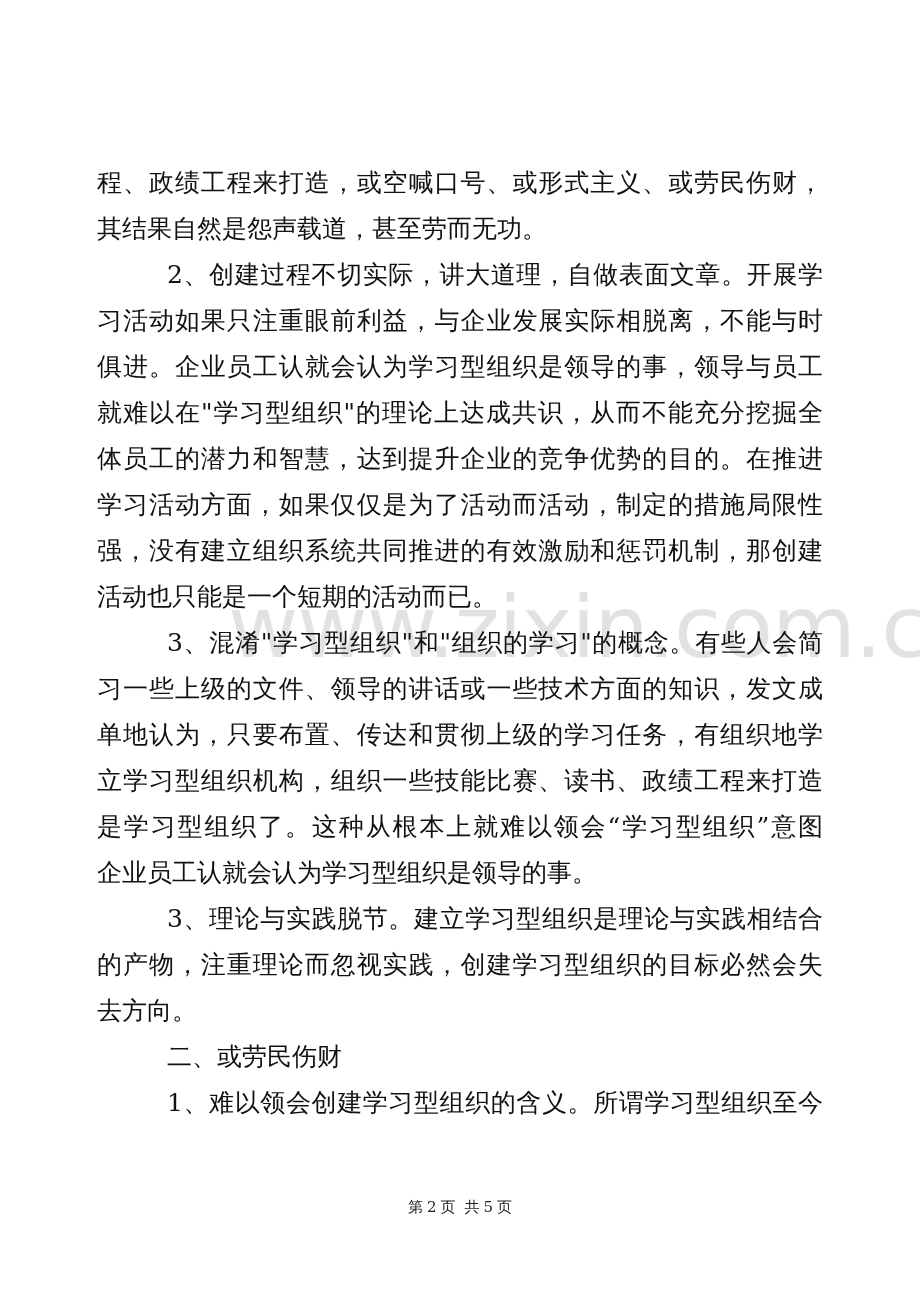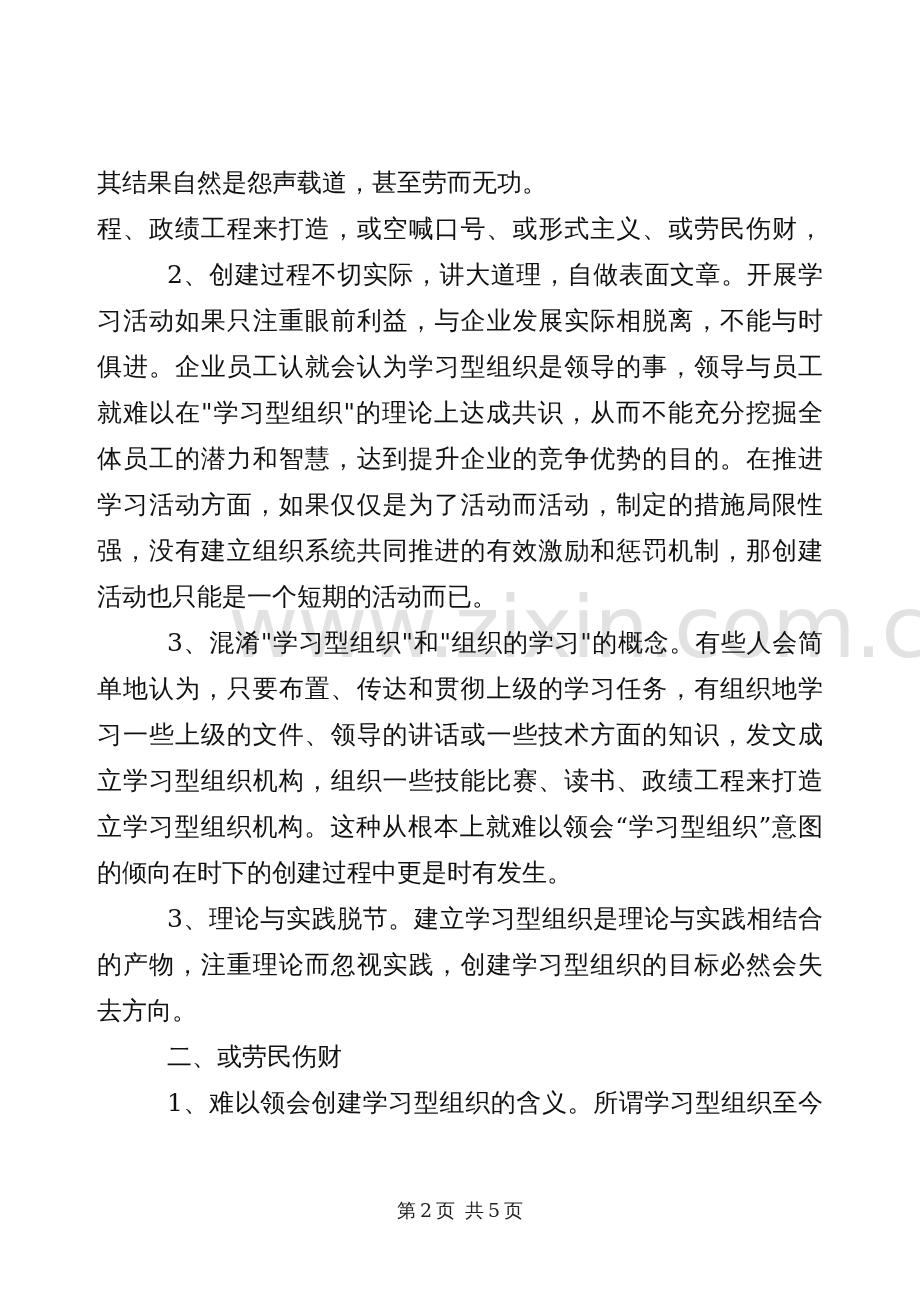--- a/index.html
+++ b/index.html
@@ -58,57 +58,57 @@
       z-index: 0;
       pointer-events: none;
     }
     .body-text { z-index: 1; }
     .footer {
       position: absolute;
       top: 1198px;
       left: 0;
       width: 920px;
       text-align: center;
-      font-size: 19px;
+      font-size: 15px;
       color: #222222;
     }
     .footer span { margin: 0 2px; }
   </style>
 </head>
 <body>
 
 <div class="page">
 
   <div class="watermark">www.zixin.com.cn</div>
 
   <div class="body-text">
 
     <div>
+      <div class="line">程、政绩工程来打造，或空喊口号、或形式主义、或劳民伤财，</div>
       <div class="line last">其结果自然是怨声载道，甚至劳而无功。</div>
-      <div class="line">程、政绩工程来打造，或空喊口号、或形式主义、或劳民伤财，</div>
     </div>
 
     <div>
       <div class="line indent">2、创建过程不切实际，讲大道理，自做表面文章。开展学</div>
       <div class="line">习活动如果只注重眼前利益，与企业发展实际相脱离，不能与时</div>
       <div class="line">俱进。企业员工认就会认为学习型组织是领导的事，领导与员工</div>
       <div class="line">就难以在"学习型组织"的理论上达成共识，从而不能充分挖掘全</div>
       <div class="line">体员工的潜力和智慧，达到提升企业的竞争优势的目的。在推进</div>
       <div class="line">学习活动方面，如果仅仅是为了活动而活动，制定的措施局限性</div>
       <div class="line">强，没有建立组织系统共同推进的有效激励和惩罚机制，那创建</div>
       <div class="line last">活动也只能是一个短期的活动而已。</div>
     </div>
 
     <div>
       <div class="line indent">3、混淆"学习型组织"和"组织的学习"的概念。有些人会简</div>
+      <div class="line">习一些上级的文件、领导的讲话或一些技术方面的知识，发文成</div>
       <div class="line">单地认为，只要布置、传达和贯彻上级的学习任务，有组织地学</div>
-      <div class="line">习一些上级的文件、领导的讲话或一些技术方面的知识，发文成</div>
       <div class="line">立学习型组织机构，组织一些技能比赛、读书、政绩工程来打造</div>
-      <div class="line">立学习型组织机构。这种从根本上就难以领会“学习型组织”意图</div>
-      <div class="line last">的倾向在时下的创建过程中更是时有发生。</div>
+      <div class="line">是学习型组织了。这种从根本上就难以领会“学习型组织”意图</div>
+      <div class="line last">企业员工认就会认为学习型组织是领导的事。</div>
     </div>
 
     <div>
       <div class="line indent">3、理论与实践脱节。建立学习型组织是理论与实践相结合</div>
       <div class="line">的产物，注重理论而忽视实践，创建学习型组织的目标必然会失</div>
       <div class="line last">去方向。</div>
     </div>
 
     <div>
       <div class="line indent short">二、或劳民伤财</div>

